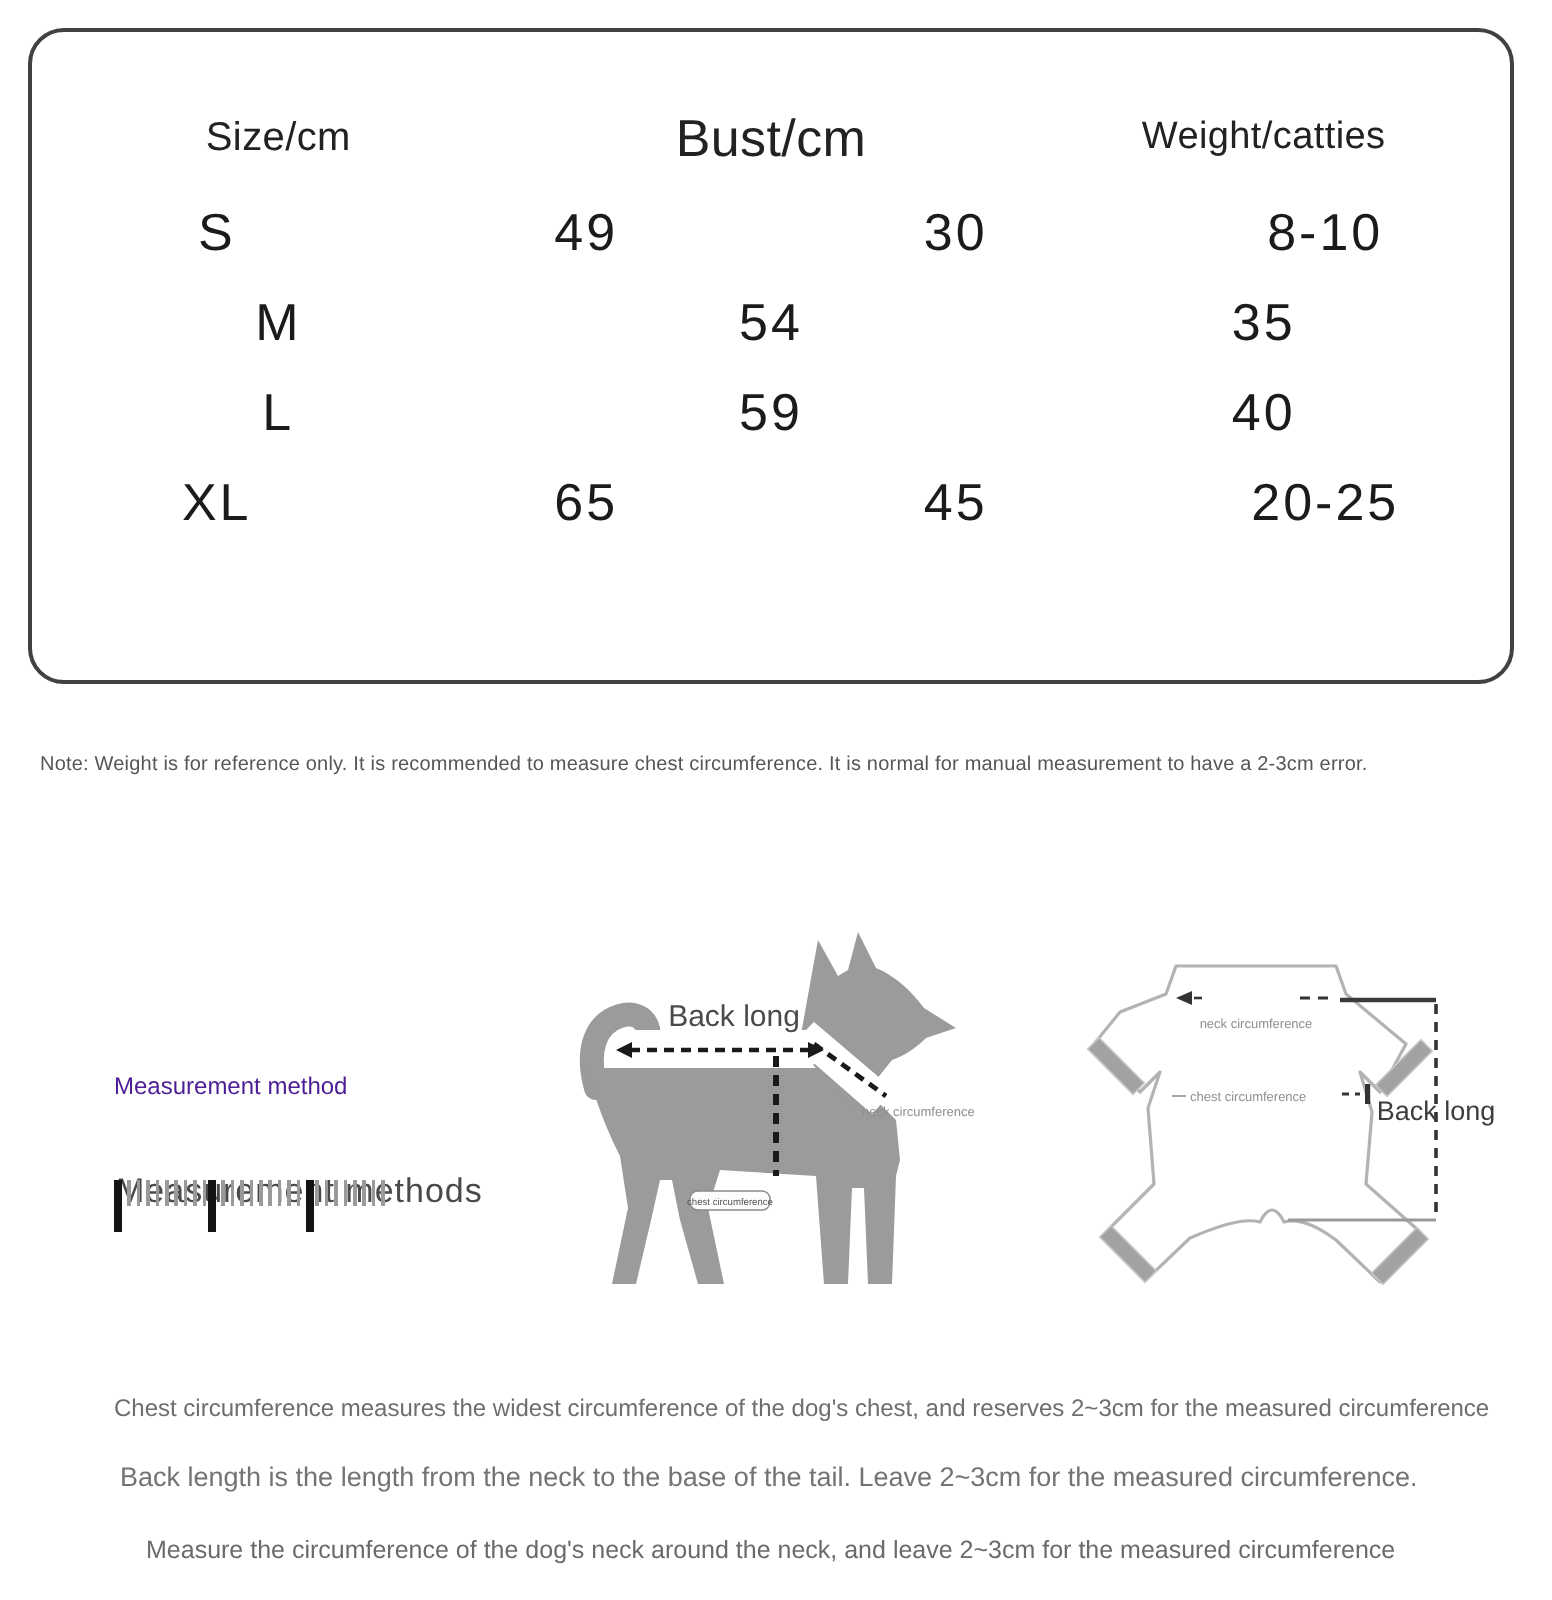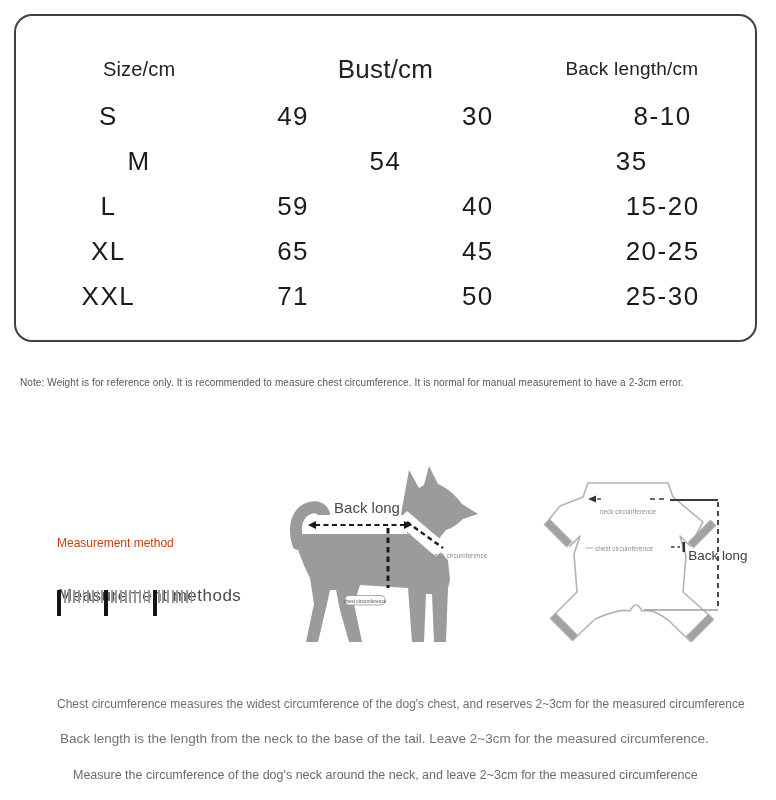--- a/index.html
+++ b/index.html
@@ -30,21 +30,21 @@
   .trow.header .tcell:nth-child(3){ font-size:19px; }
   .trow.header .tcell:nth-child(4){ font-size:18px; }
 
   
   .note {
     position:absolute; left:20px; top:377px; width:740px;
     font-size:10px; color:#565656; letter-spacing:0.1px;
   }
 
   
-  .mm-small { position:absolute; left:57px; top:536px; font-size:12px; color:#c2410c; }
+  .mm-small { position:absolute; left:57px; top:536px; font-size:12px; color:#4c1d95; }
   .mm-large { position:absolute; left:58px; top:586px; font-size:17px; color:#4a4a4a; letter-spacing:0.5px; }
   .ruler { position:absolute; left:57px; top:590px; width:138px; height:27px; }
   .ruler .ticks {
     position:absolute; left:2px; top:0; width:134px; height:13px;
     background:repeating-linear-gradient(90deg,#9a9a9a 0 1.8px,transparent 1.8px 4.7px);
   }
   .ruler .mark { position:absolute; top:0; width:4px; height:26px; background:#141414; }
   .ruler .m0 { left:0; } .ruler .m1 { left:47px; } .ruler .m2 { left:96px; }
 
   
@@ -61,50 +61,43 @@
 </style>
 </head>
 <body>
 
 <div class="page">
 
   <div class="size-table">
     <div class="trow header">
       <div class="tcell">Size/cm</div>
       <div class="tcell">Bust/cm</div>
-      <div class="tcell">Back length/cm</div>
+      <div class="tcell">Weight/catties</div>
     </div>
     <div class="trow data">
       <div class="tcell">S</div>
       <div class="tcell">49</div>
       <div class="tcell">30</div>
       <div class="tcell">8-10</div>
     </div>
     <div class="trow data">
       <div class="tcell">M</div>
       <div class="tcell">54</div>
       <div class="tcell">35</div>
     </div>
     <div class="trow data">
       <div class="tcell">L</div>
       <div class="tcell">59</div>
       <div class="tcell">40</div>
-      <div class="tcell">15-20</div>
     </div>
     <div class="trow data">
       <div class="tcell">XL</div>
       <div class="tcell">65</div>
       <div class="tcell">45</div>
       <div class="tcell">20-25</div>
-    </div>
-    <div class="trow data">
-      <div class="tcell">XXL</div>
-      <div class="tcell">71</div>
-      <div class="tcell">50</div>
-      <div class="tcell">25-30</div>
     </div>
   </div>
 
   <div class="note">Note: Weight is for reference only. It is recommended to measure chest circumference. It is normal for manual measurement to have a 2-3cm error.</div>
 
   <div class="mm-small">Measurement method</div>
   <div class="mm-large">Measurement methods</div>
   <div class="ruler">
     <div class="ticks"></div>
     <div class="mark m0"></div>

